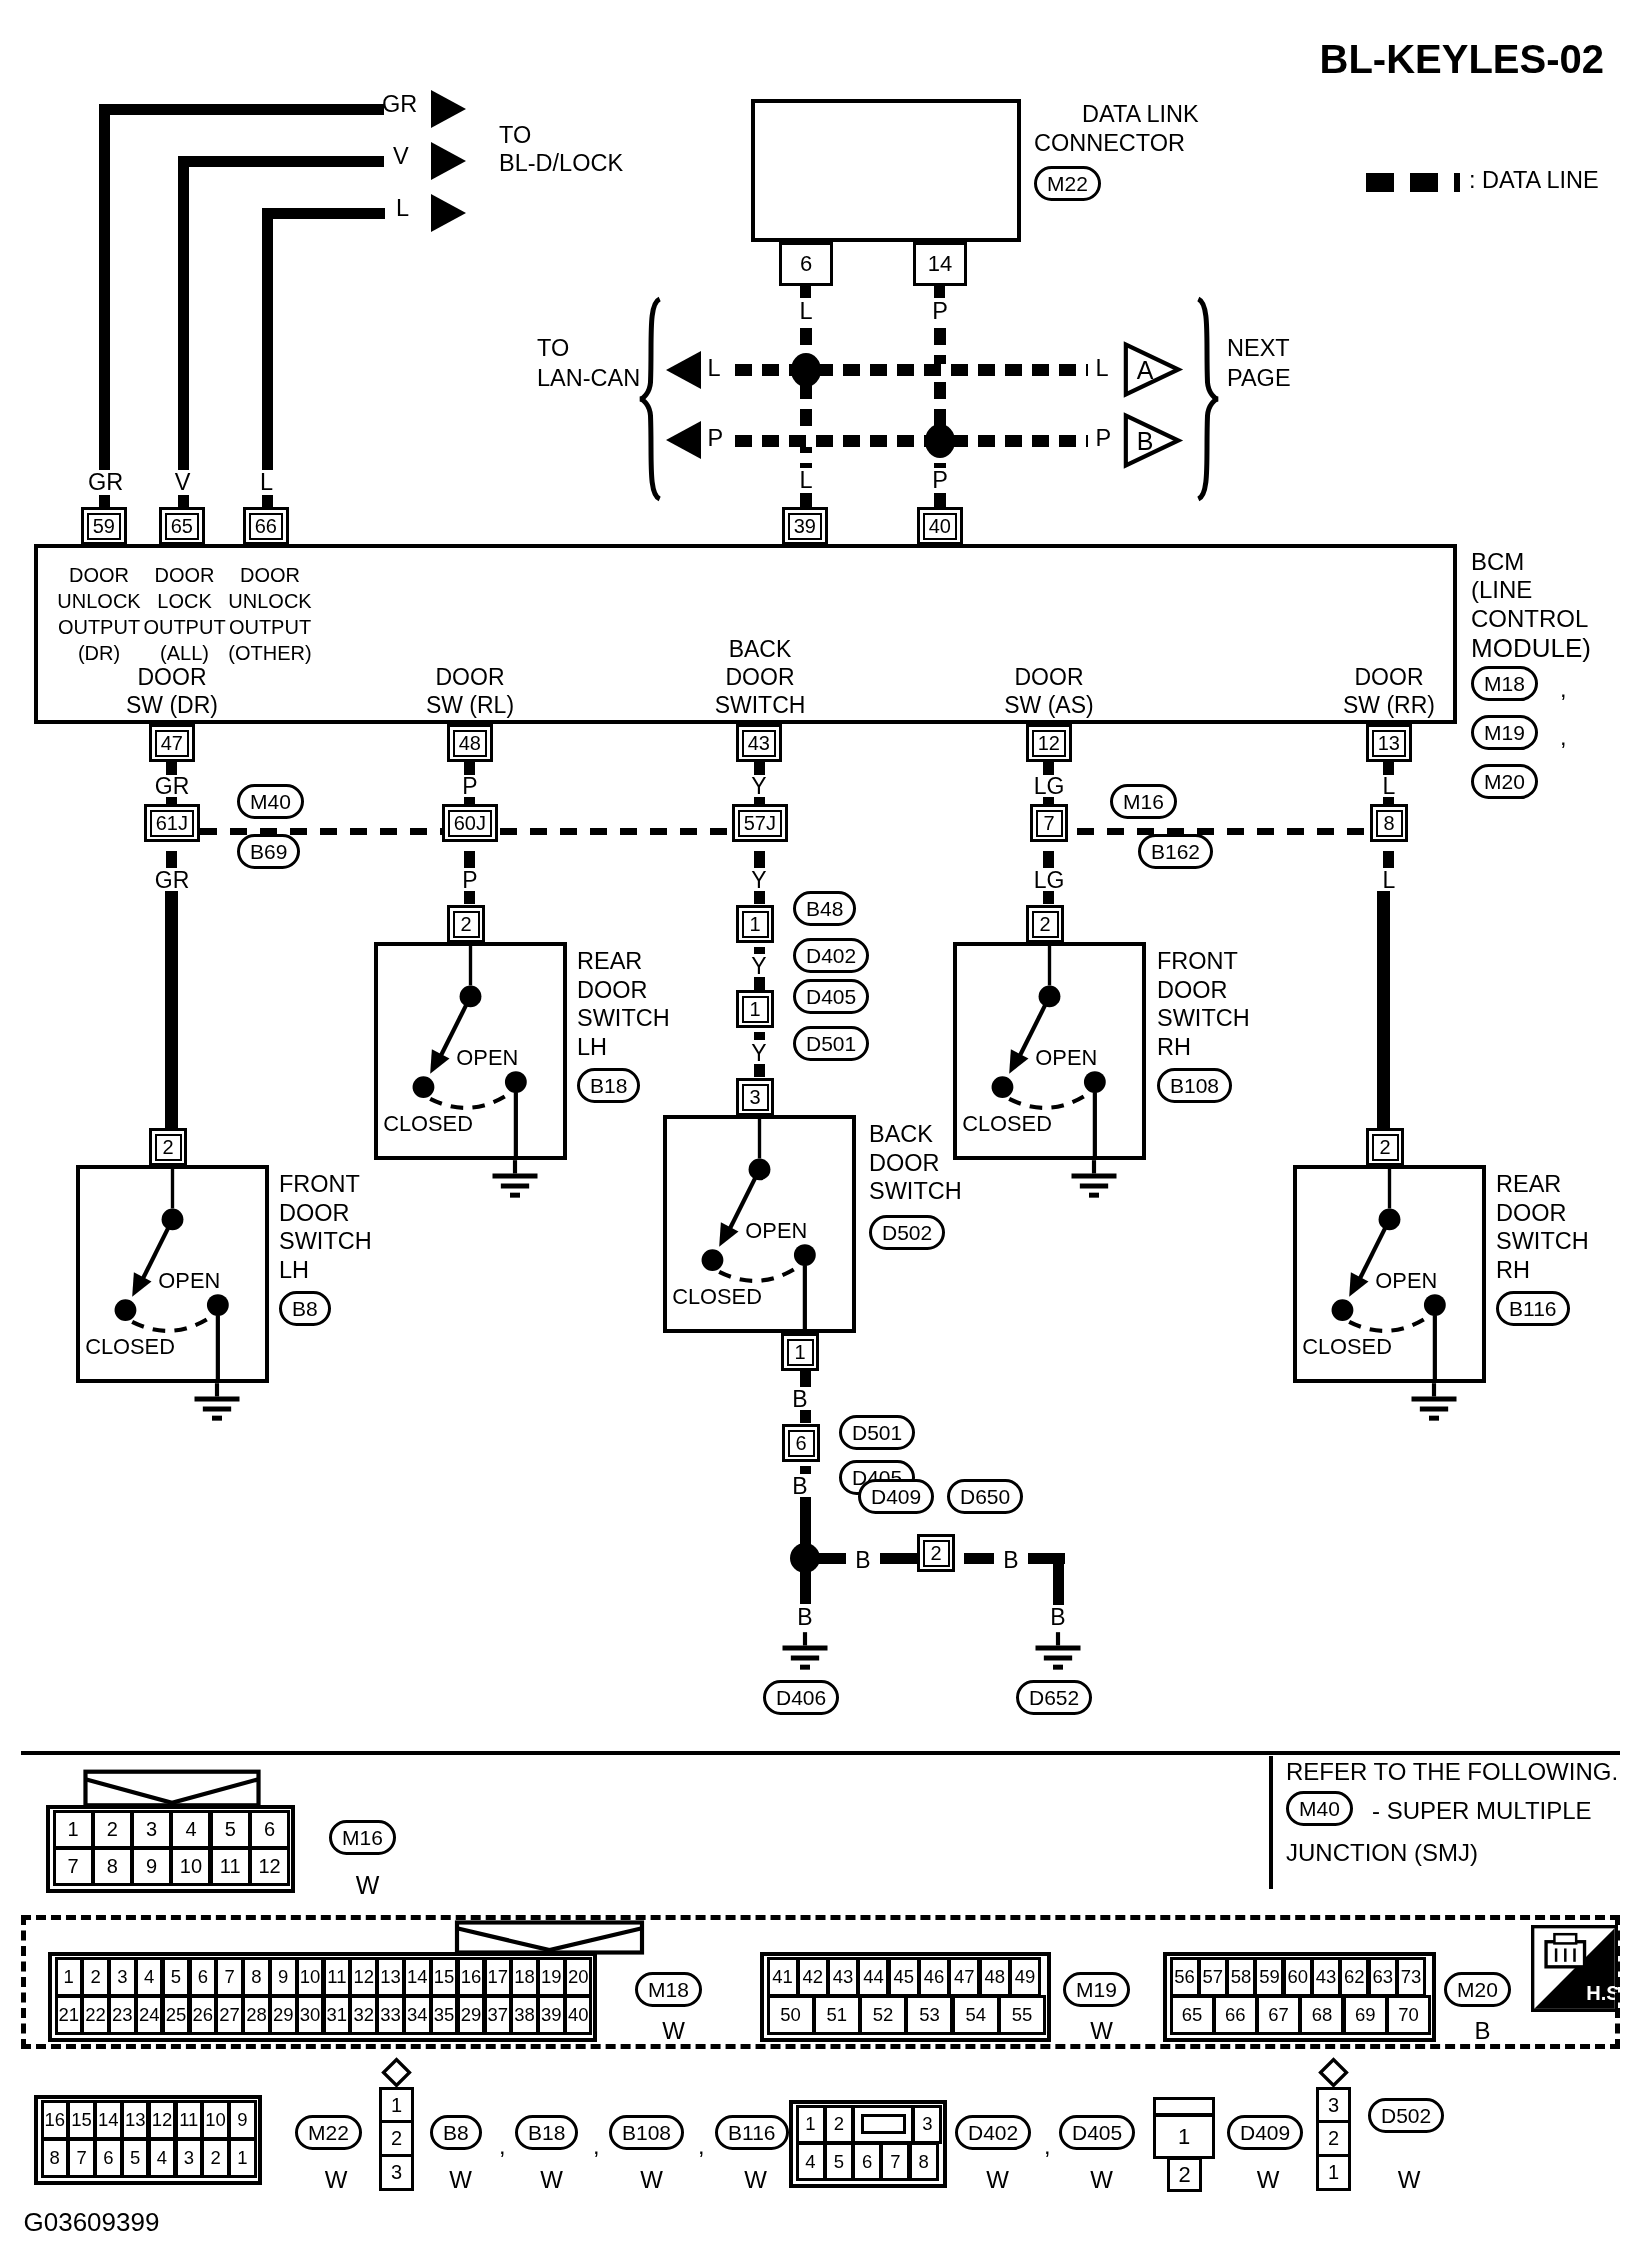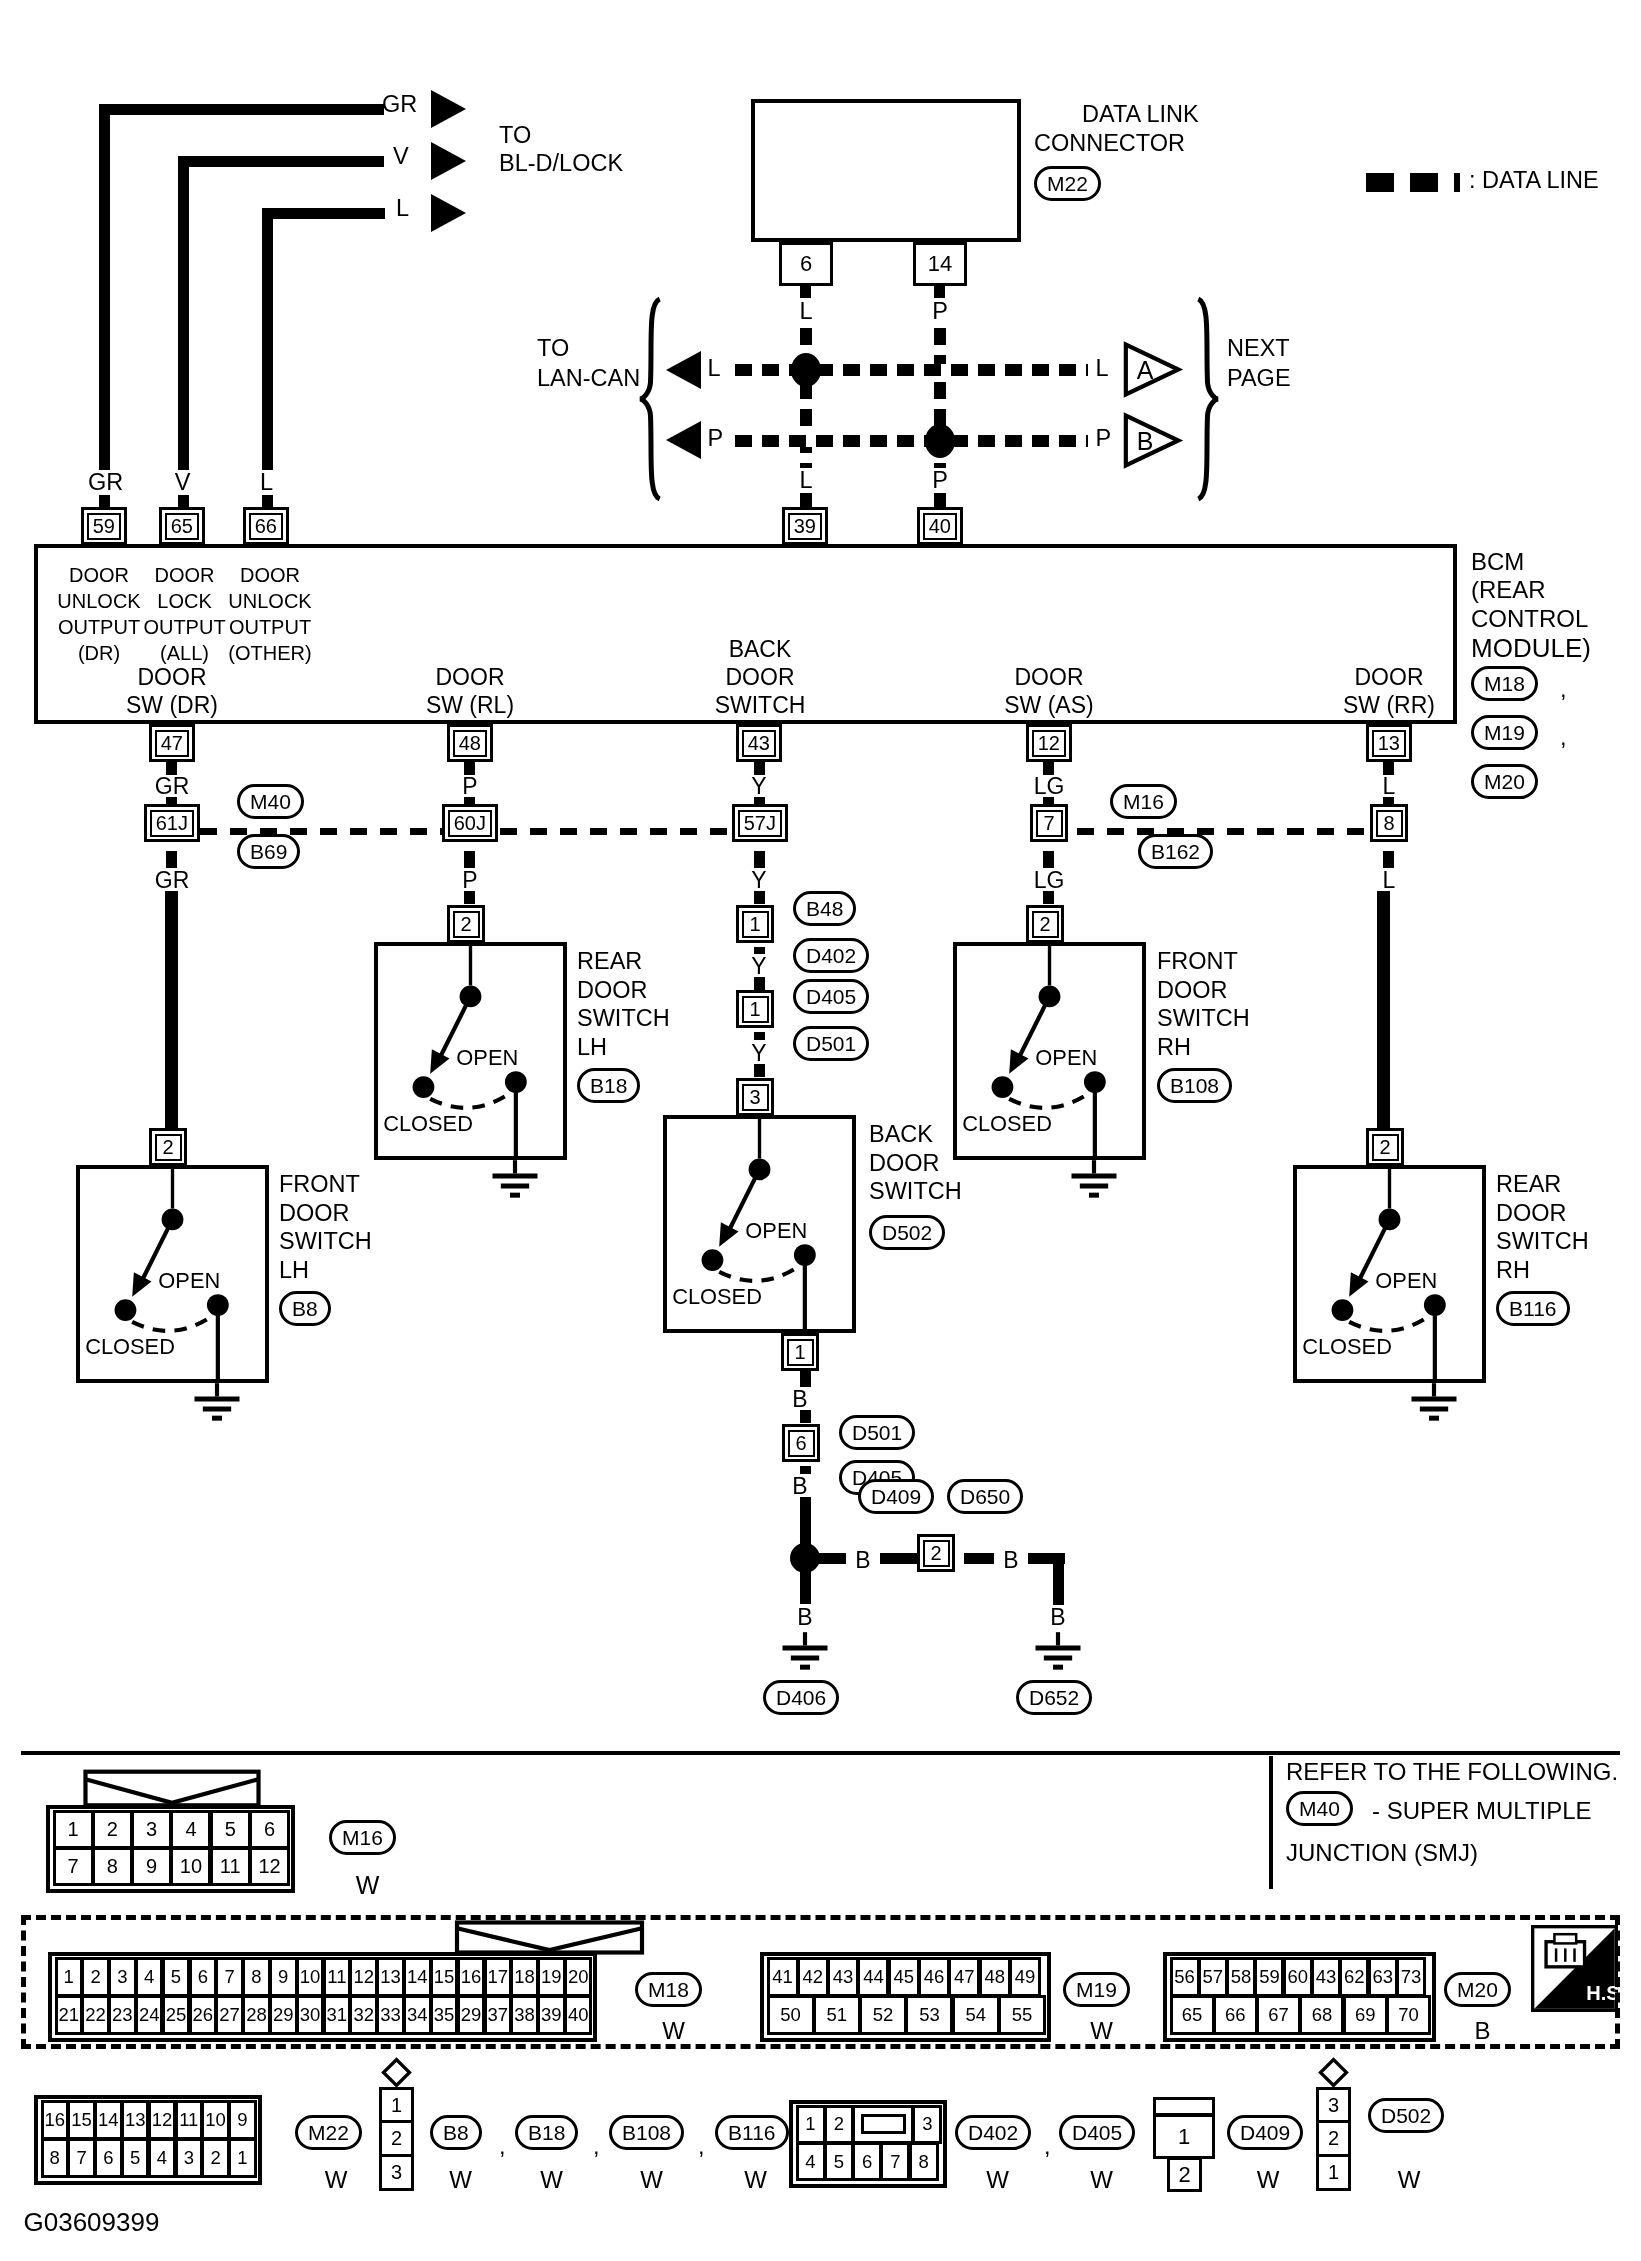--- a/index.html
+++ b/index.html
@@ -45,20 +45,21 @@
   .title{position:absolute;font-size:40px;font-weight:bold;white-space:nowrap}
   .dashbox{position:absolute;border:5px dashed #000;z-index:1}
   .vline{position:absolute;width:4.2px;background:#000}
   .hline{position:absolute;height:4.2px;background:#000}
 </style>
 </head>
 <body>
 
 <div class="canvas">
 
+  <div class="title" style="left:1225px;top:37px;width:379px;text-align:right">BL-KEYLES-02</div>
   <div class="dlh" style="left:1366px;top:173px;width:94px;height:18.5px;background:repeating-linear-gradient(90deg,#000 0 28.5px,#fff 28.5px 44px)"></div>
   <div class="t" style="left:1469px;top:168px">: DATA LINE</div>
 
   <div class="wh" style="left:99px;top:104px;width:285px"></div>
   <div class="wh" style="left:178px;top:156px;width:206px"></div>
   <div class="wh" style="left:262px;top:208px;width:123px"></div>
   <div class="wv" style="left:99px;top:104px;height:366px"></div>
   <div class="wv" style="left:178px;top:156px;height:314px"></div>
   <div class="wv" style="left:262px;top:208px;height:262px"></div>
   <div class="t" style="left:382px;top:92px">GR</div>
@@ -174,21 +175,21 @@
   </div>
   <div class="blk2" style="left:990px;top:663px;width:118px">
     <div>DOOR</div>
     <div>SW (AS)</div>
   </div>
   <div class="blk2" style="left:1330px;top:663px;width:118px">
     <div>DOOR</div>
     <div>SW (RR)</div>
   </div>
   <div class="t" style="left:1471px;top:549px;font-size:24px">BCM</div>
-  <div class="t" style="left:1471px;top:577px;font-size:24px">(REAR</div>
+  <div class="t" style="left:1471px;top:577px;font-size:24px">(LINE</div>
   <div class="t" style="left:1471px;top:606px;font-size:24px">CONTROL</div>
   <div class="t" style="left:1471px;top:635px;font-size:26px">MODULE)</div>
   <div class="oval" style="left:1471px;top:666px">M18</div>
   <div class="t" style="left:1560px;top:677px">,</div>
   <div class="oval" style="left:1471px;top:715px">M19</div>
   <div class="t" style="left:1560px;top:725px">,</div>
   <div class="oval" style="left:1471px;top:764px">M20</div>
 
   <div class="pin" style="left:149px;top:724px">
       <div class="pin-in">47</div>

